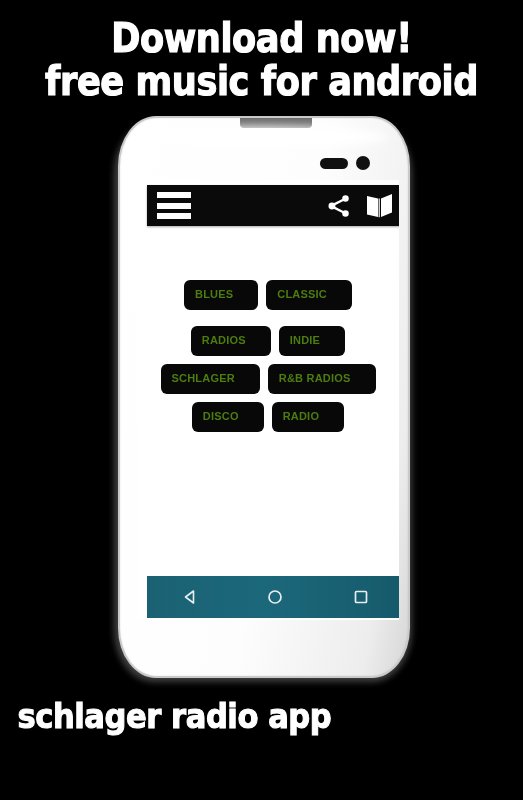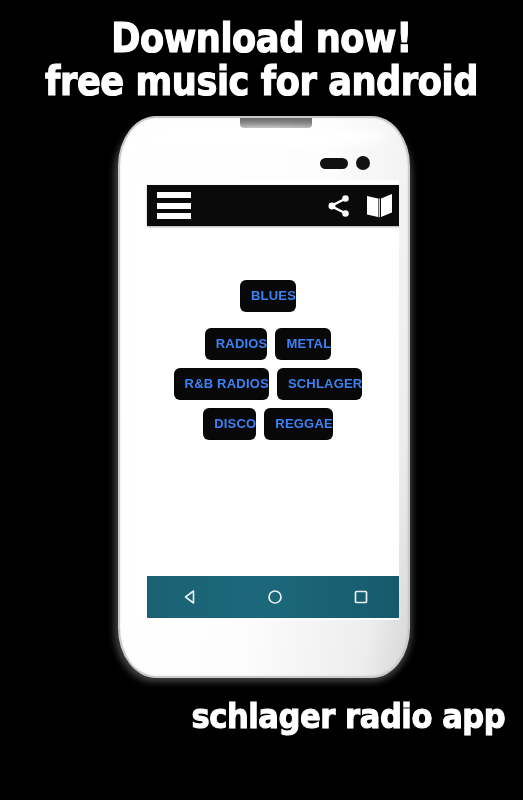--- a/index.html
+++ b/index.html
@@ -177,26 +177,26 @@
     width: 262px;
   }
   .genre-row {
     display: flex;
     justify-content: center;
     gap: 8px;
     margin-bottom: 8px;
   }
   .genre-btn {
     background: #080808;
-    color: #3b82f6;
+    color: #4d7c0f;
     border: none;
     border-radius: 6px;
-    padding: 9px 0 10px 11px;
+    padding: 9px 25px 10px 11px;
     font-family: "Liberation Sans", sans-serif;
-    font-size: 13px;
+    font-size: 11px;
     font-weight: bold;
     letter-spacing: 0.2px;
     white-space: nowrap;
     cursor: pointer;
     line-height: 1;
   }
 
   
   .navbar {
     position: absolute;
@@ -217,21 +217,21 @@
     justify-content: center;
     cursor: pointer;
   }
 
   
   .caption {
     position: absolute;
     top: 696px;
     left: 0;
     width: 523px;
-    text-align: right;
+    text-align: left;
     color: #ffffff;
     font-family: "DejaVu Sans", sans-serif;
     font-weight: bold;
     font-size: 34px;
     letter-spacing: -0.5px;
     -webkit-text-stroke: 1.1px #ffffff;
   }
   .caption span { display: inline-block; transform: scaleX(0.9); }
 </style>
 </head>
@@ -275,34 +275,35 @@
               <path d="M2 4 L13 6.5 L13 25 L2 22.5 Z" fill="#ffffff"></path>
               <path d="M16 6.5 L27 2 L27 20.5 L16 25 Z" fill="#ffffff"></path>
               <path d="M14.2 6.6 L14.2 25.2" stroke="#ffffff" stroke-width="1.2"></path>
             </svg>
           </div>
         </div>
 
         <div class="genre-area">
           <div class="genre-row">
             <button class="genre-btn">BLUES</button>
+            <button class="genre-btn">CLASSIC</button>
           </div>
           <div class="genre-row">
           </div>
           <div class="genre-row">
             <button class="genre-btn">RADIOS</button>
-            <button class="genre-btn">METAL</button>
-          </div>
-          <div class="genre-row">
+            <button class="genre-btn">INDIE</button>
+          </div>
+          <div class="genre-row">
+            <button class="genre-btn">SCHLAGER</button>
             <button class="genre-btn">R&amp;B RADIOS</button>
-            <button class="genre-btn">SCHLAGER</button>
           </div>
           <div class="genre-row">
             <button class="genre-btn">DISCO</button>
-            <button class="genre-btn">REGGAE</button>
+            <button class="genre-btn">RADIO</button>
           </div>
         </div>
 
         <div class="navbar">
           <div class="nav-btn">
             <svg width="18" height="18" viewBox="0 0 18 18" aria-hidden="true">
               <path d="M12.5 3 L4.5 9 L12.5 15 Z" fill="none" stroke="#e8eef0" stroke-width="1.6" stroke-linejoin="round"></path>
             </svg>
           </div>
           <div class="nav-btn">

